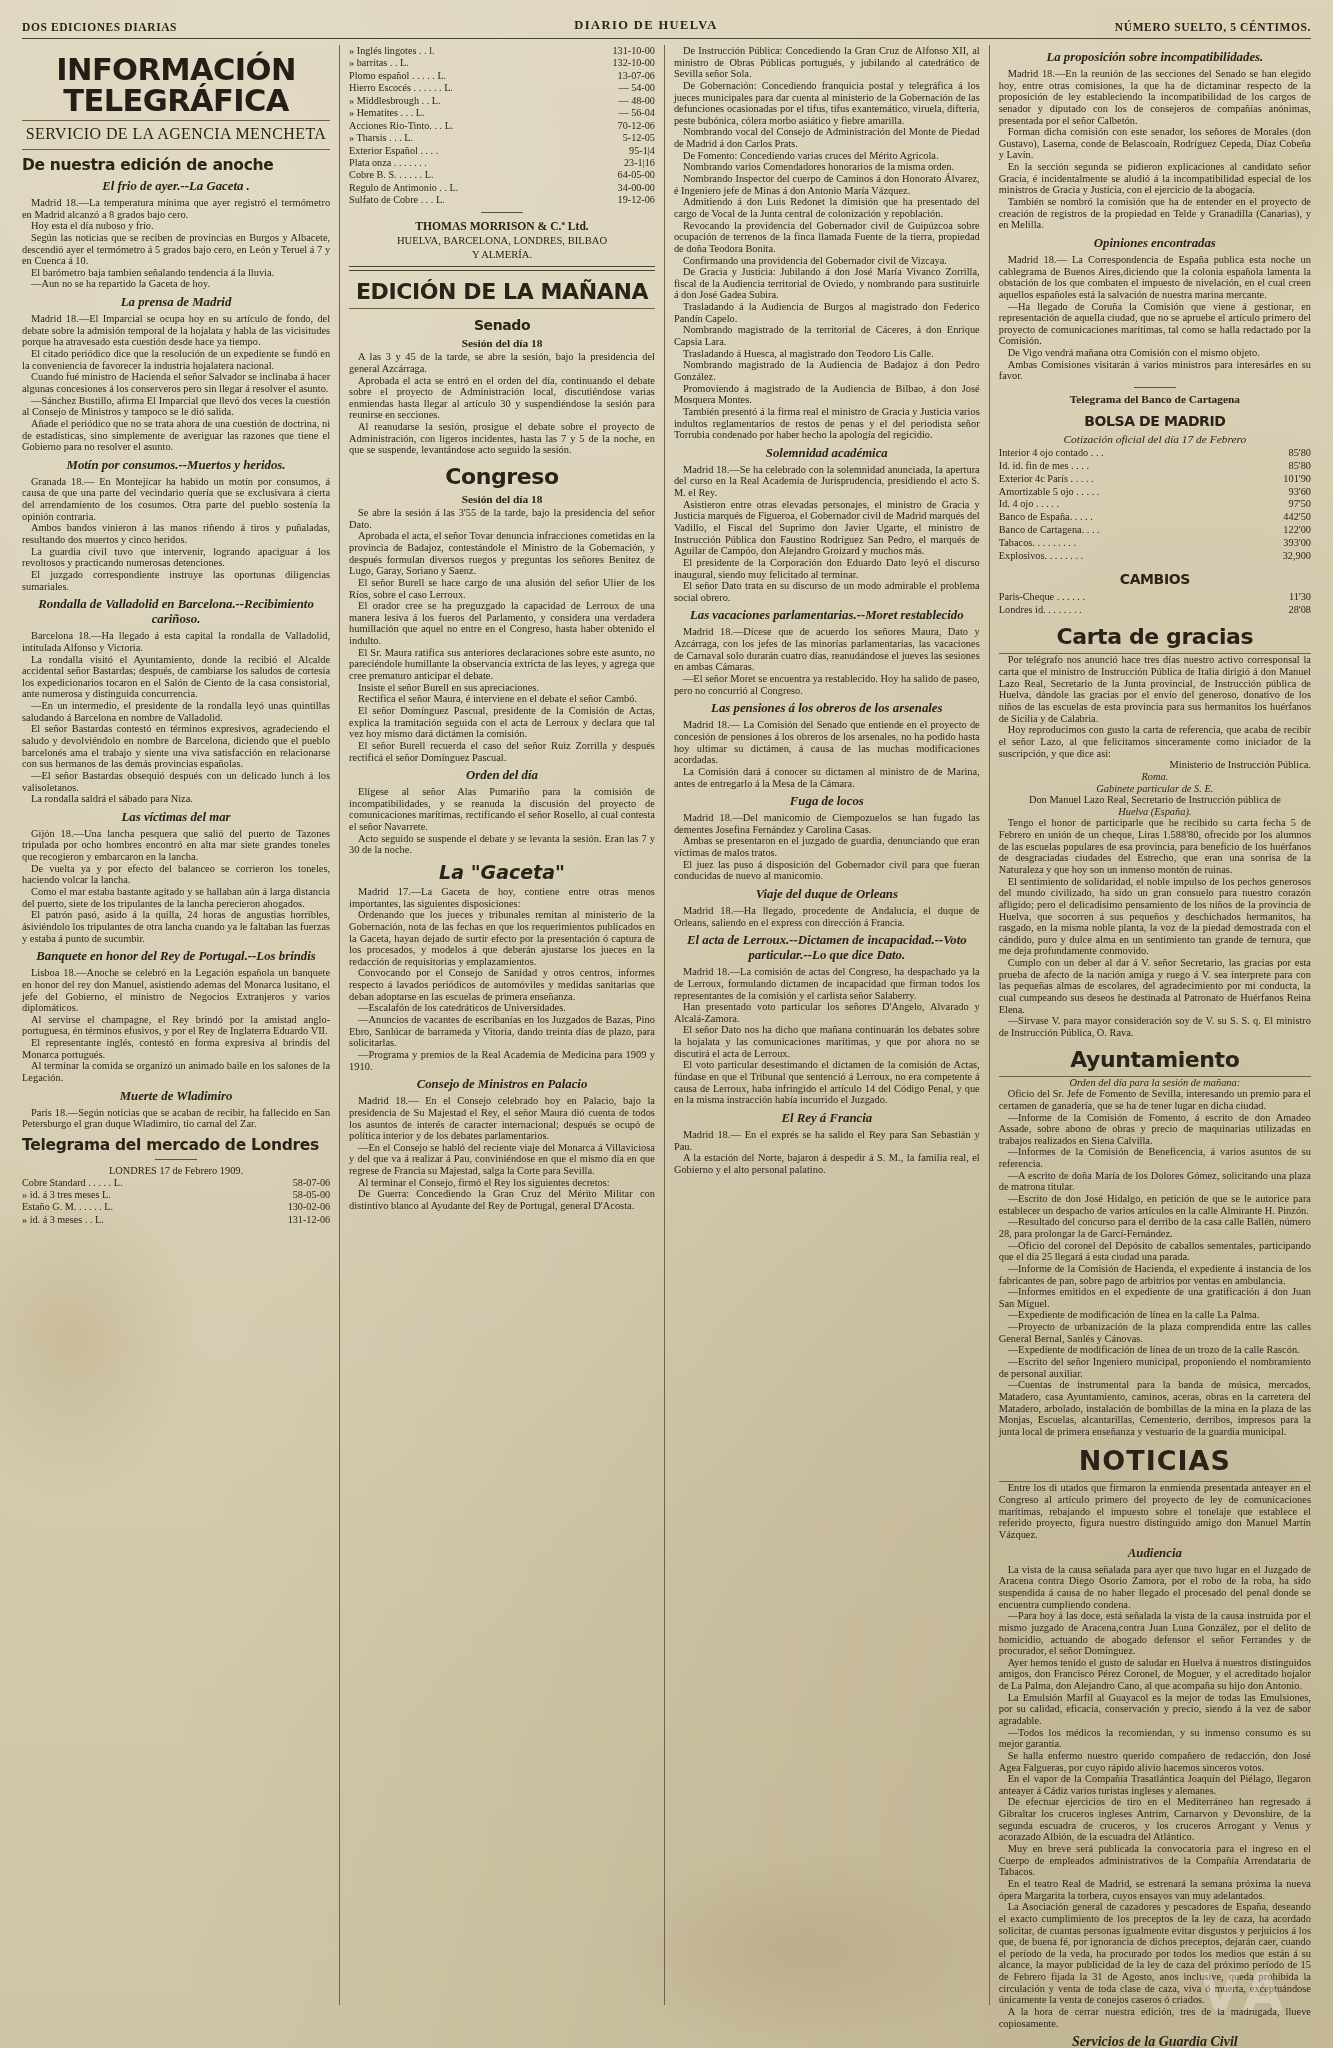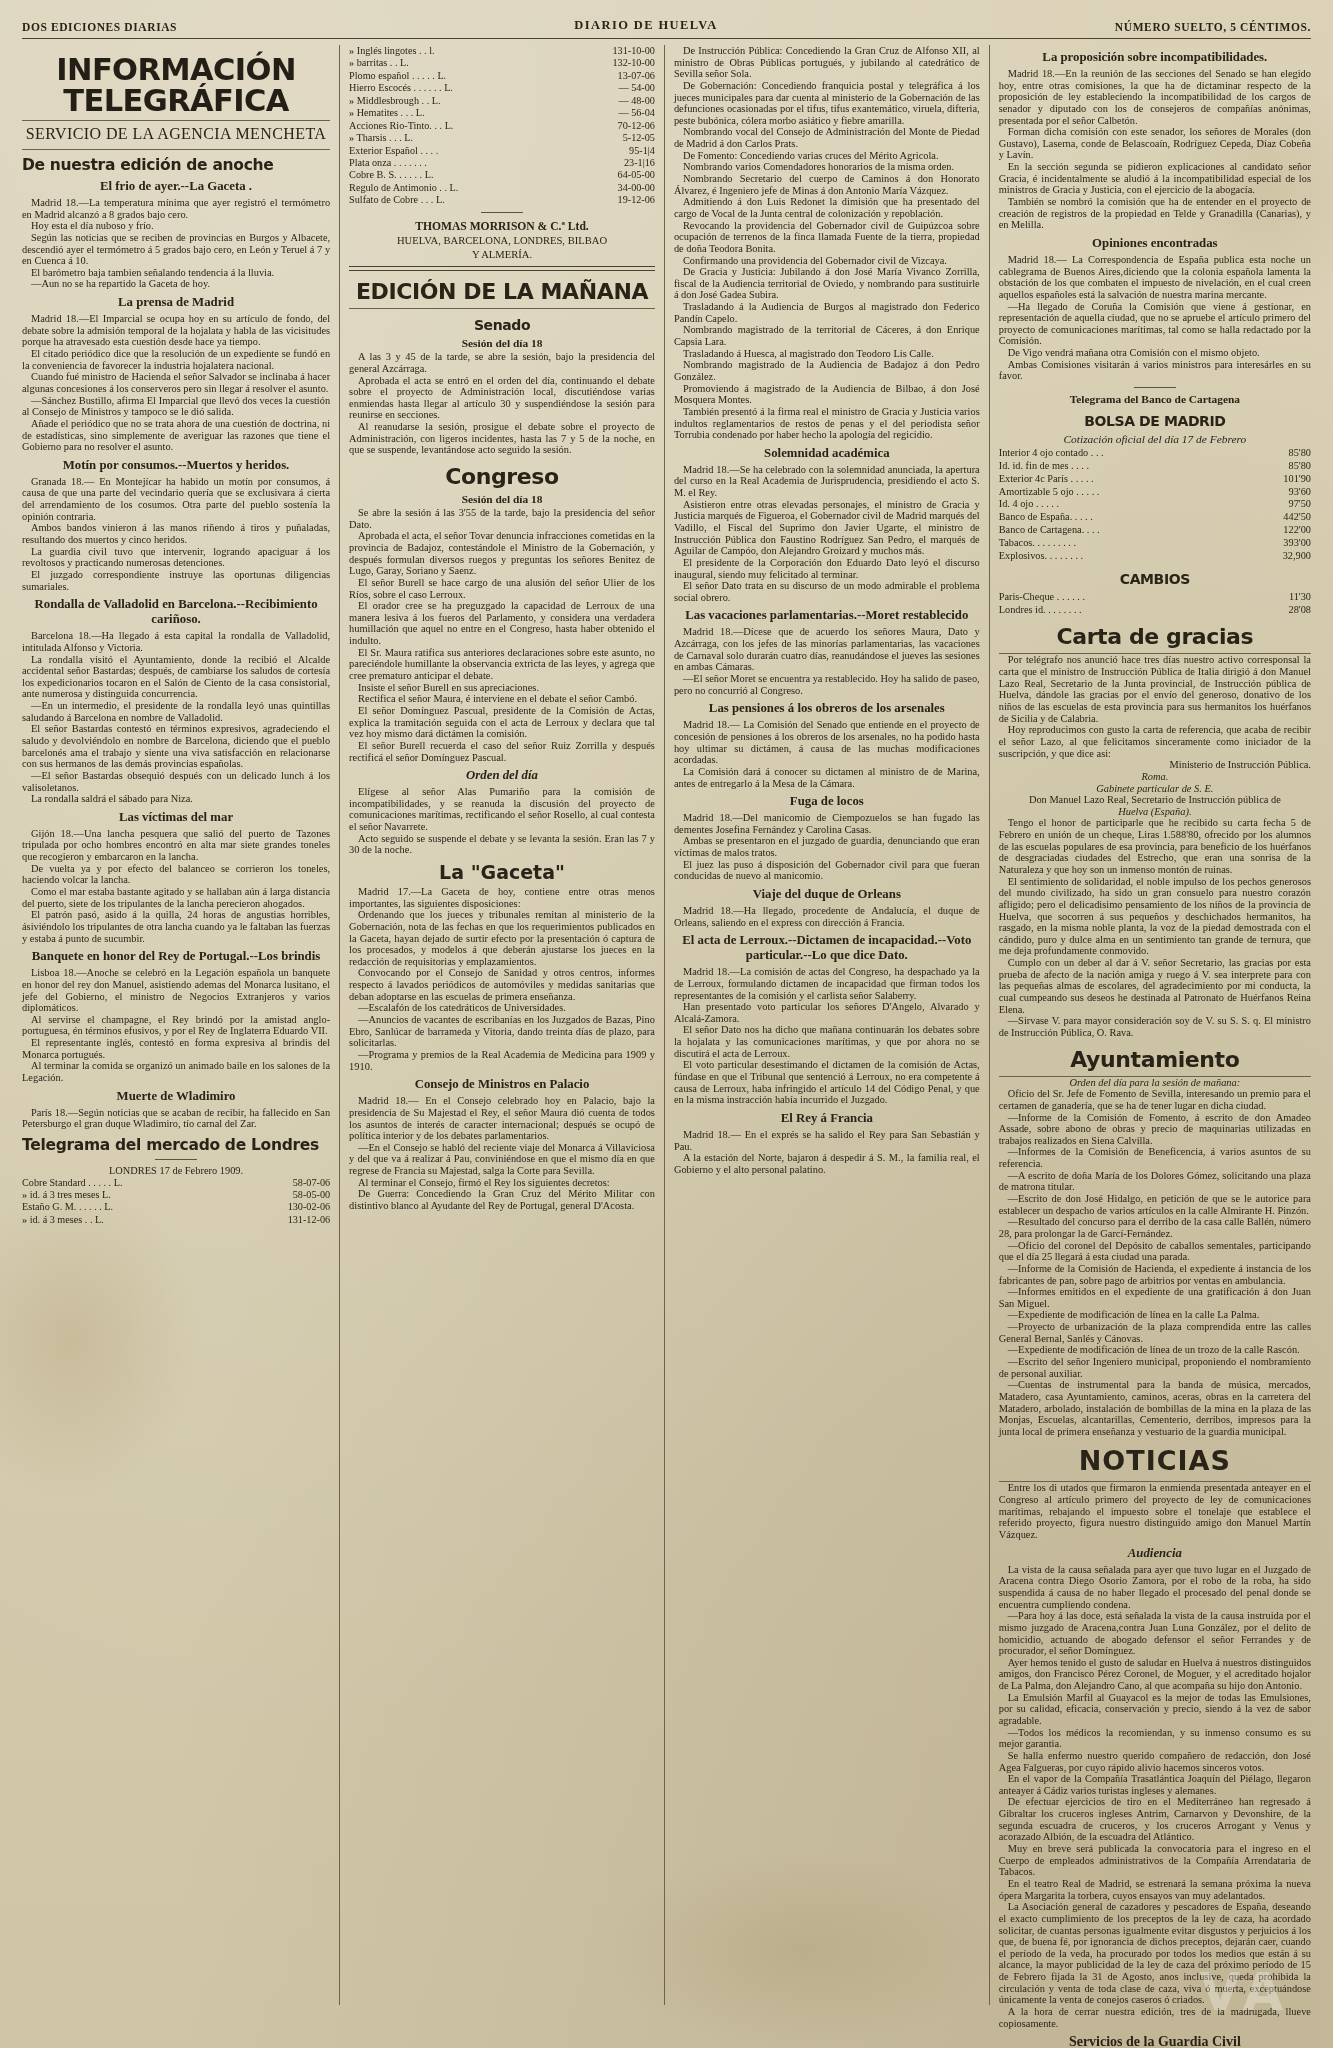--- a/index.html
+++ b/index.html
@@ -73,20 +73,21 @@
     text-align:center;
     letter-spacing:-0.4px;
     margin:8px 0 4px 0;
   }
   .boxhead.sm{font-size:14px;}
   .centerhead{
     text-align:center;
     font-weight:bold;
     font-size:12.8px;
     margin:5px 0 3px 0;
+    font-style:italic;
   }
   .centerhead.big{font-size:19px;font-family:"DejaVu Sans",sans-serif;}
   .sub-b{
     font-weight:bold;
     font-size:11.4px;
     text-align:center;
     margin:4px 0 2px 0;
   }
   p{
     margin:0 0 0 0;
@@ -335,21 +336,21 @@
       <p>Al terminar el Consejo, firmó el Rey los siguientes decretos:</p>
       <p>De Guerra: Concediendo la Gran Cruz del Mérito Militar con distintivo blanco  al Ayudante del Rey de Portugal, general D'Acosta.</p>
     </div>
 
     <div class="col c3 vr">
       <p>De Instrucción Pública: Concediendo la Gran Cruz de Alfonso XII, al ministro de Obras Públicas portugués, y jubilando al catedrático de Sevilla señor Sola.</p>
       <p>De Gobernación: Concediendo  franquicia postal y telegráfica á los jueces municipales para dar cuenta al ministerio de la Gobernación de las defunciones ocasionadas por el tifus, tifus exantemático, viruela, difteria, peste bubónica, cólera morbo asiático y fiebre amarilla.</p>
       <p>Nombrando vocal del Consejo de Administración del Monte de Piedad de Madrid á don Carlos Prats.</p>
       <p>De Fomento: Concediendo varias cruces del Mérito Agricola.</p>
       <p>Nombrando varios Comendadores honorarios de la misma orden.</p>
-      <p>Nombrando Secretario del cuerpo de Caminos á don Honorato Álvarez, é Ingeniero jefe de Minas á don Antonio María Vázquez.</p>
+      <p>Nombrando Inspector del cuerpo de Caminos á don Honorato Álvarez, é Ingeniero jefe de Minas á don Antonio María Vázquez.</p>
       <p>Admitiendo á don Luis Redonet la dimisión que ha presentado del cargo de Vocal de la Junta central de colonización y repoblación.</p>
       <p>Revocando la providencia del Gobernador civil de Guipúzcoa sobre ocupación de terrenos de la finca llamada Fuente de la tierra, propiedad de doña Teodora Bonita.</p>
       <p>Confirmando una providencia del Gobernador civil de Vizcaya.</p>
       <p>De Gracia y Justicia: Jubilando á don José María Vivanco Zorrilla, fiscal de la Audiencia territorial  de Oviedo, y nombrando para sustituirle á don José Gadea Subira.</p>
       <p>Trasladando á la Audiencia de Burgos al magistrado don Federico Pandín Capelo.</p>
       <p>Nombrando magistrado de la territorial de Cáceres, á don Enrique Capsia Lara.</p>
       <p>Trasladando á Huesca, al magistrado don Teodoro Lis Calle.</p>
       <p>Nombrando magistrado de la Audiencia de Badajoz á don Pedro González.</p>
       <p>Promoviendo á magistrado de la Audiencia de Bilbao, á don José Mosquera Montes.</p>
       <p>También presentó á la firma real el ministro de Gracia y Justicia  varios indultos reglamentarios de restos de penas y el del periodista señor Torrubia condenado por haber hecho la apología del regicidio.</p>

